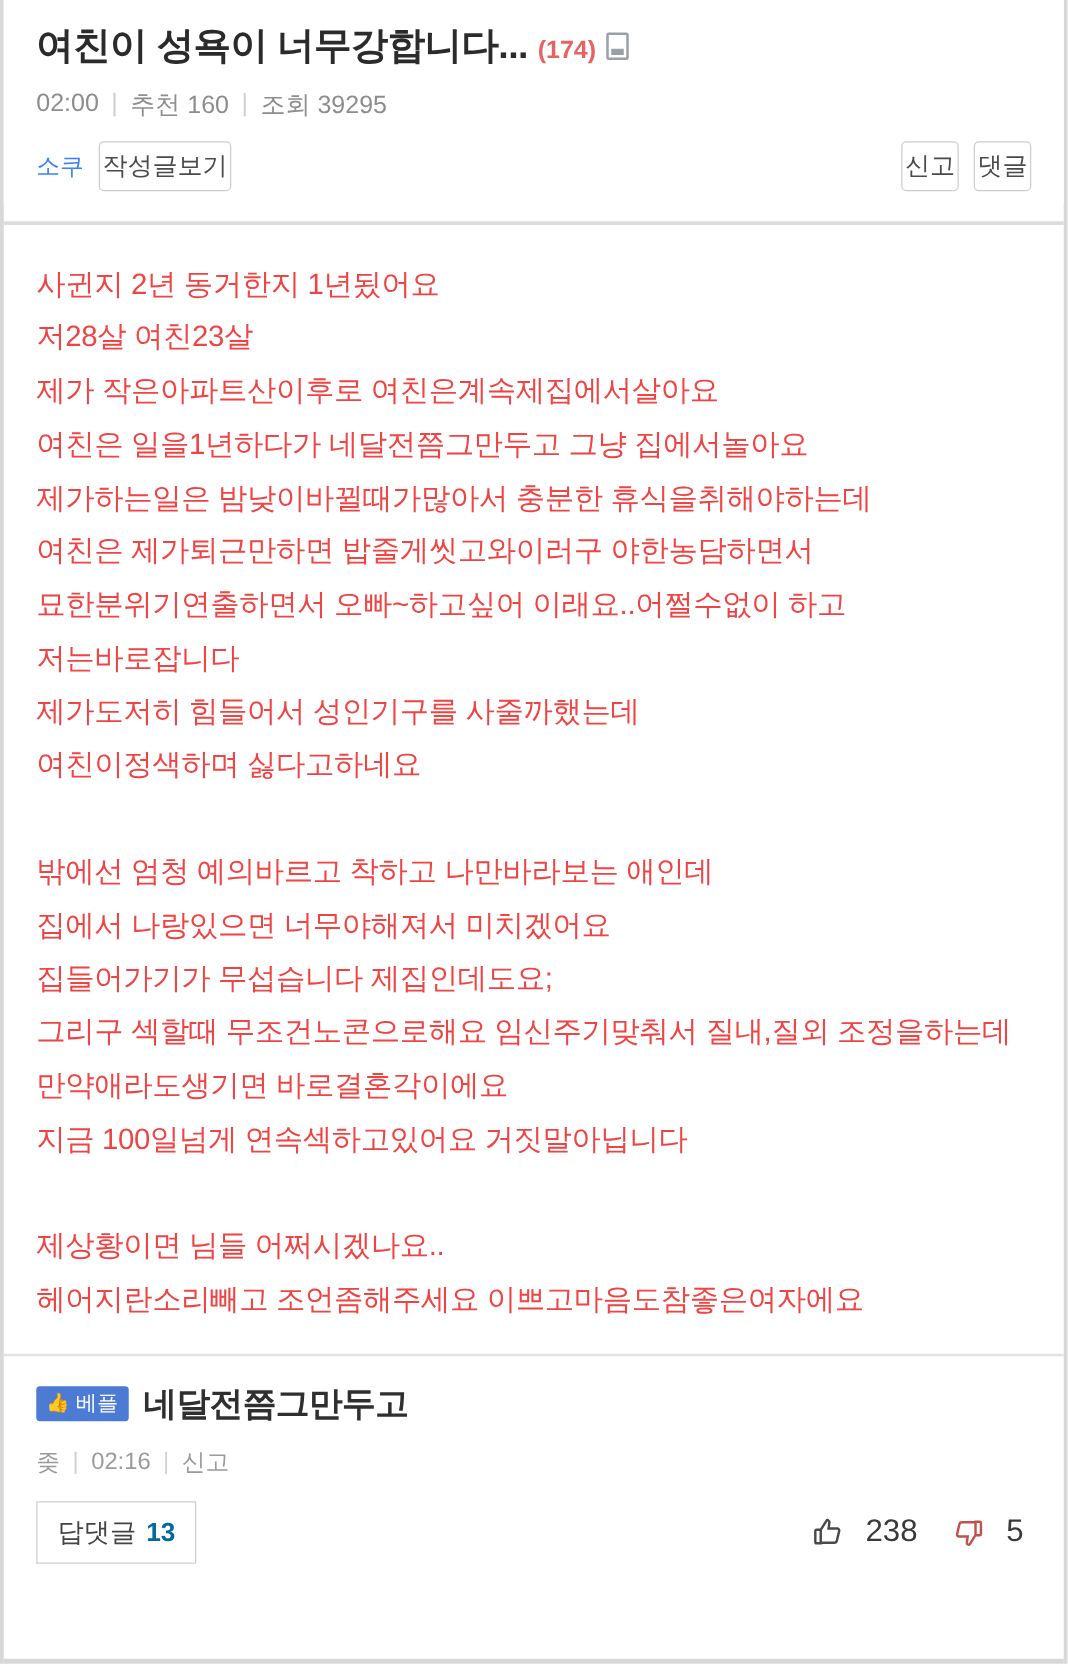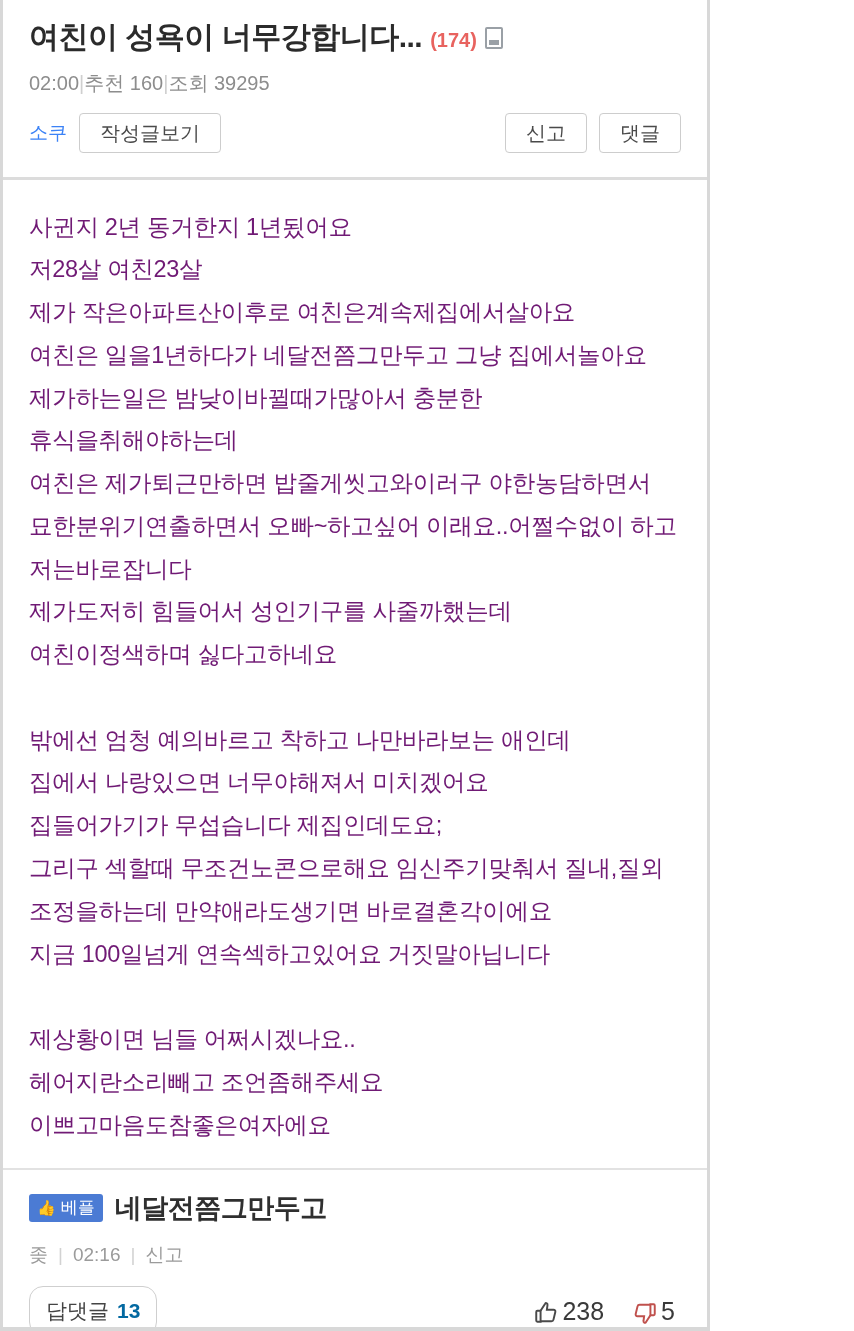--- a/index.html
+++ b/index.html
@@ -8,21 +8,21 @@
     background: #ffffff;
   }
   body {
     width: 854px;
     height: 1331px;
     font-family: "Liberation Sans", sans-serif;
     color: #333;
     overflow: hidden;
   }
   .page {
-    width: 710px;
+    width: 854px;
     height: 1331px;
     position: relative;
     background: #ffffff;
     box-sizing: border-box;
     border-left: 3px solid #d8d8d8;
     border-right: 3px solid #d8d8d8;
   }
 
   
   .post-header {
@@ -69,21 +69,21 @@
     height: 5px;
     background: #9aa0a6;
   }
 
   .meta-row {
     margin-top: 14px;
     font-size: 20px;
     color: #8d8d8d;
     display: flex;
     align-items: center;
-    gap: 0;
+    gap: 10px;
   }
   .meta-sep {
     color: #cfcfcf;
   }
 
   .author-row {
     margin-top: 16px;
     display: flex;
     align-items: center;
   }
@@ -91,21 +91,21 @@
     font-size: 19px;
     color: #3b82f6;
     margin-right: 12px;
   }
   .btn {
     border: 1px solid #cdcdcd;
     background: #ffffff;
     border-radius: 4px;
     font-size: 20px;
     color: #4a4a4a;
-    padding: 8px 20px;
+    padding: 8px 2px;
     line-height: 1.1;
     font-family: "Liberation Sans", sans-serif;
     cursor: pointer;
   }
   .author-row .spacer { flex: 1; }
   .header-actions {
     display: flex;
     gap: 12px;
   }
 
@@ -113,21 +113,21 @@
     height: 3px;
     background: #dcdcdc;
     margin-top: 14px;
   }
 
   
   .post-body {
     padding: 26px 26px 18px 26px;
     font-size: 23.5px;
     line-height: 1.82;
-    color: #701a75;
+    color: #ef4444;
     letter-spacing: -0.3px;
     white-space: pre-wrap;
     word-break: keep-all;
   }
 
   .divider-thin {
     height: 2px;
     background: #e2e2e2;
     margin: 4px 0 0 0;
   }
@@ -174,21 +174,21 @@
   .bc-meta .meta-sep { color: #d2d2d2; }
 
   .bc-actions {
     margin-top: 18px;
     display: flex;
     align-items: center;
   }
   .reply-btn {
     border: 1px solid #cfcfcf;
     background: #ffffff;
-    border-radius: 14px;
+    border-radius: 0;
     font-size: 21px;
     color: #444;
     padding: 10px 16px;
     display: inline-flex;
     gap: 8px;
     align-items: baseline;
     cursor: pointer;
   }
   .reply-count {
     font-weight: bold;
@@ -196,22 +196,22 @@
   }
   .bc-actions .spacer { flex: 1; }
   .vote-group {
     display: flex;
     align-items: center;
     gap: 28px;
     padding-right: 6px;
   }
   .vote {
     display: flex;
-    align-items: flex-end;
-    gap: 3px;
+    align-items: center;
+    gap: 17px;
     font-size: 25px;
     color: #3a3a3a;
   }
   .vote svg { display: block; }
   .vote.down .num { color: #3a3a3a; }
 
   .bottom-rule {
     position: absolute;
     left: 0; right: 0; bottom: 0;
     height: 4px;

